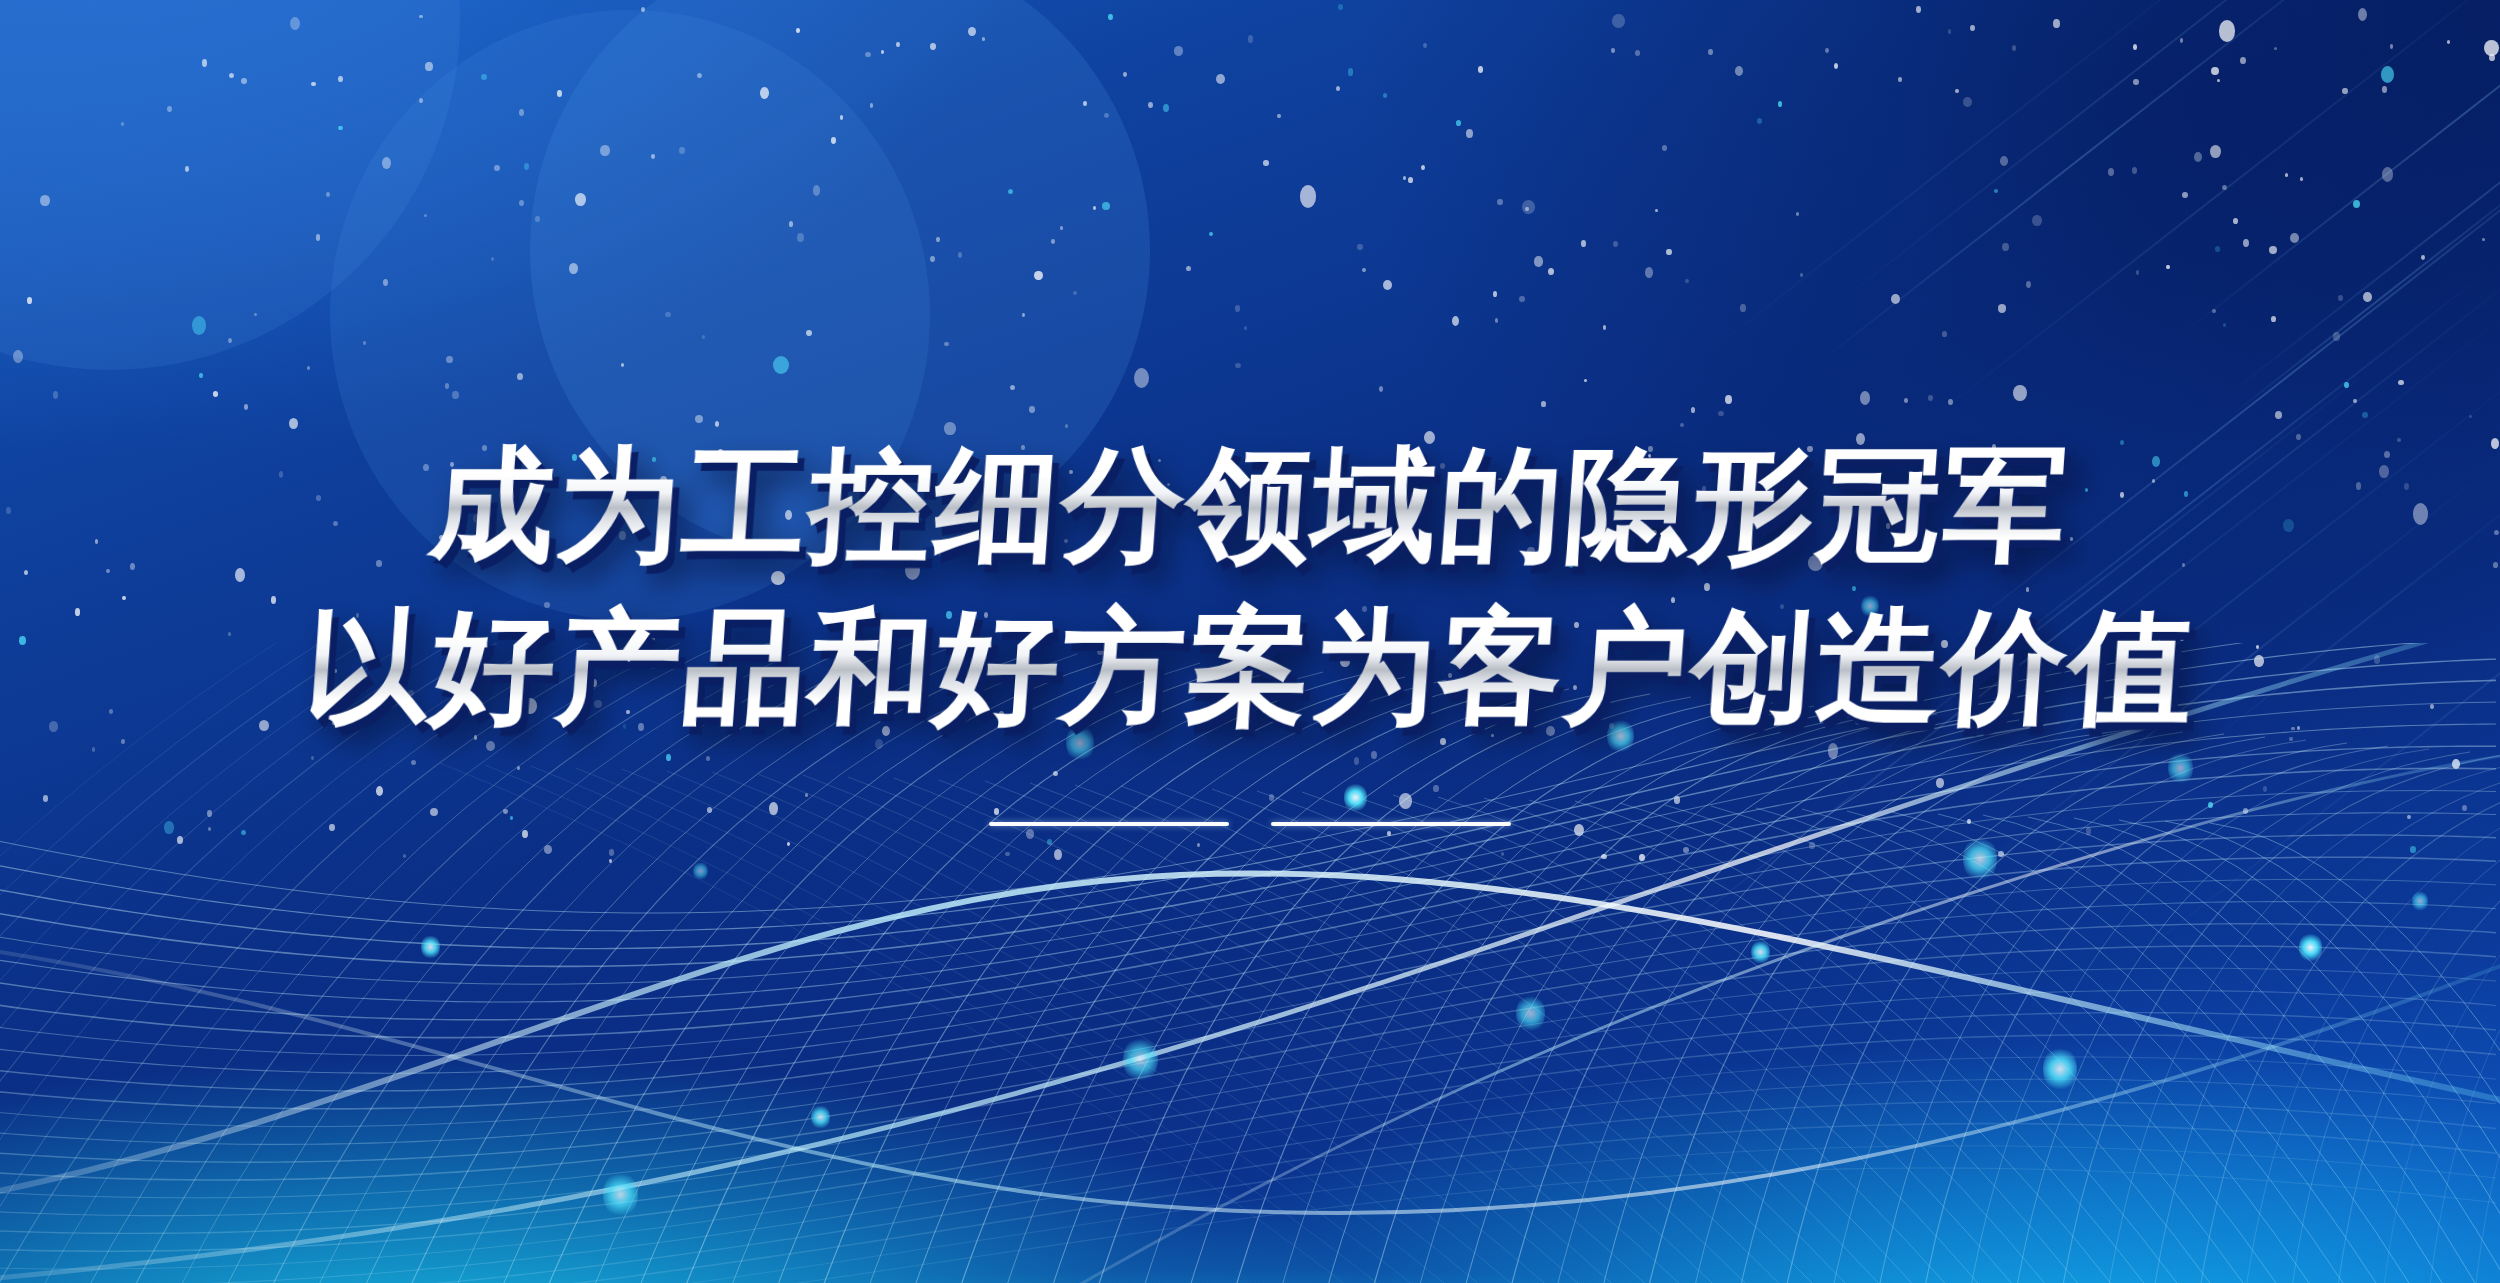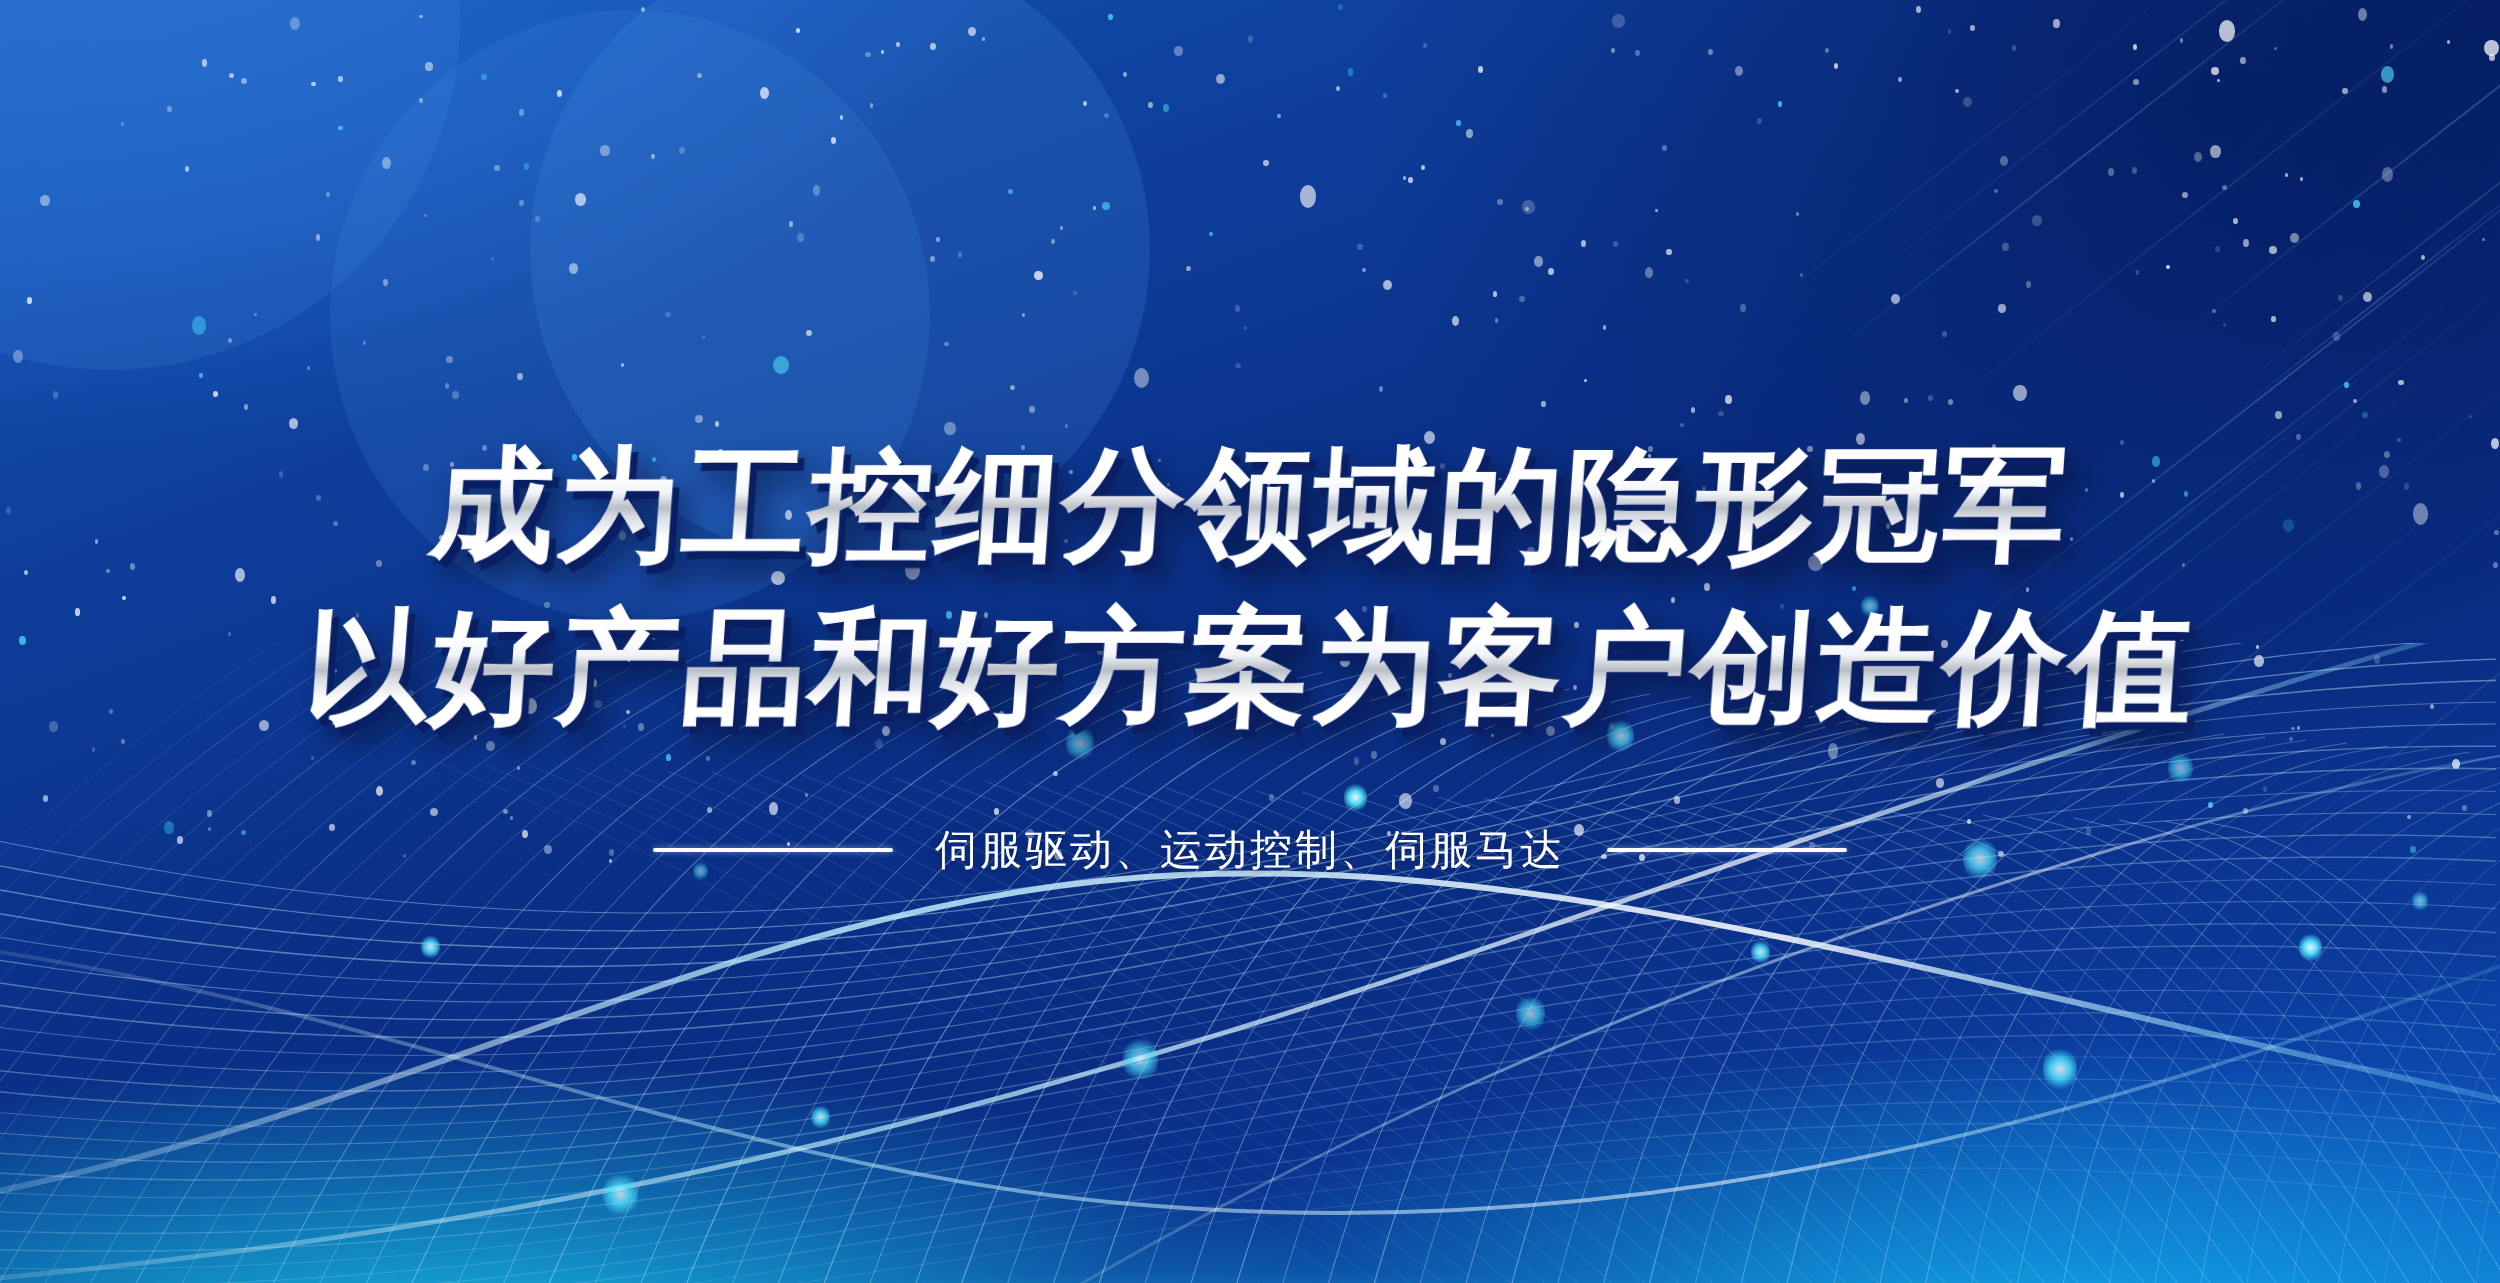--- a/index.html
+++ b/index.html
@@ -743,18 +743,17 @@
 
   <div id="content">
 
     <div id="headline">
       <div class="hl-line" id="hl-line-1">成为工控细分领域的隐形冠军</div>
       <div class="hl-line" id="hl-line-2">以好产品和好方案为客户创造价值</div>
     </div>
 
     <div id="subtitle-row">
       <span class="rule"></span>
-      <span id="subtitle-text">伺服驱动、运动控制、伺服马达</span>
       <span class="rule"></span>
     </div>
 
   </div>
 </div>
 
 </body></html>

